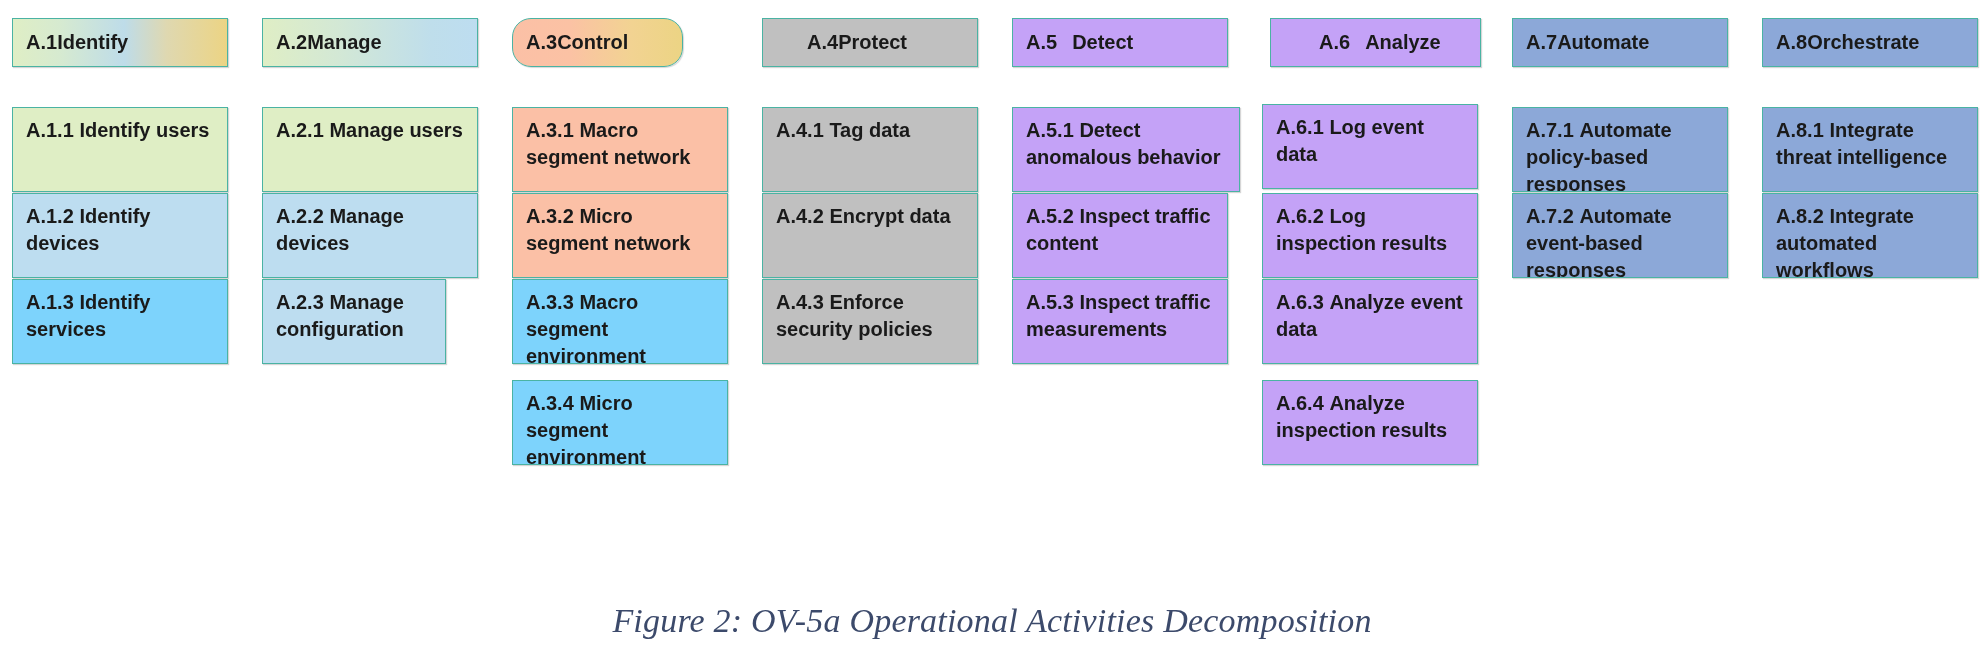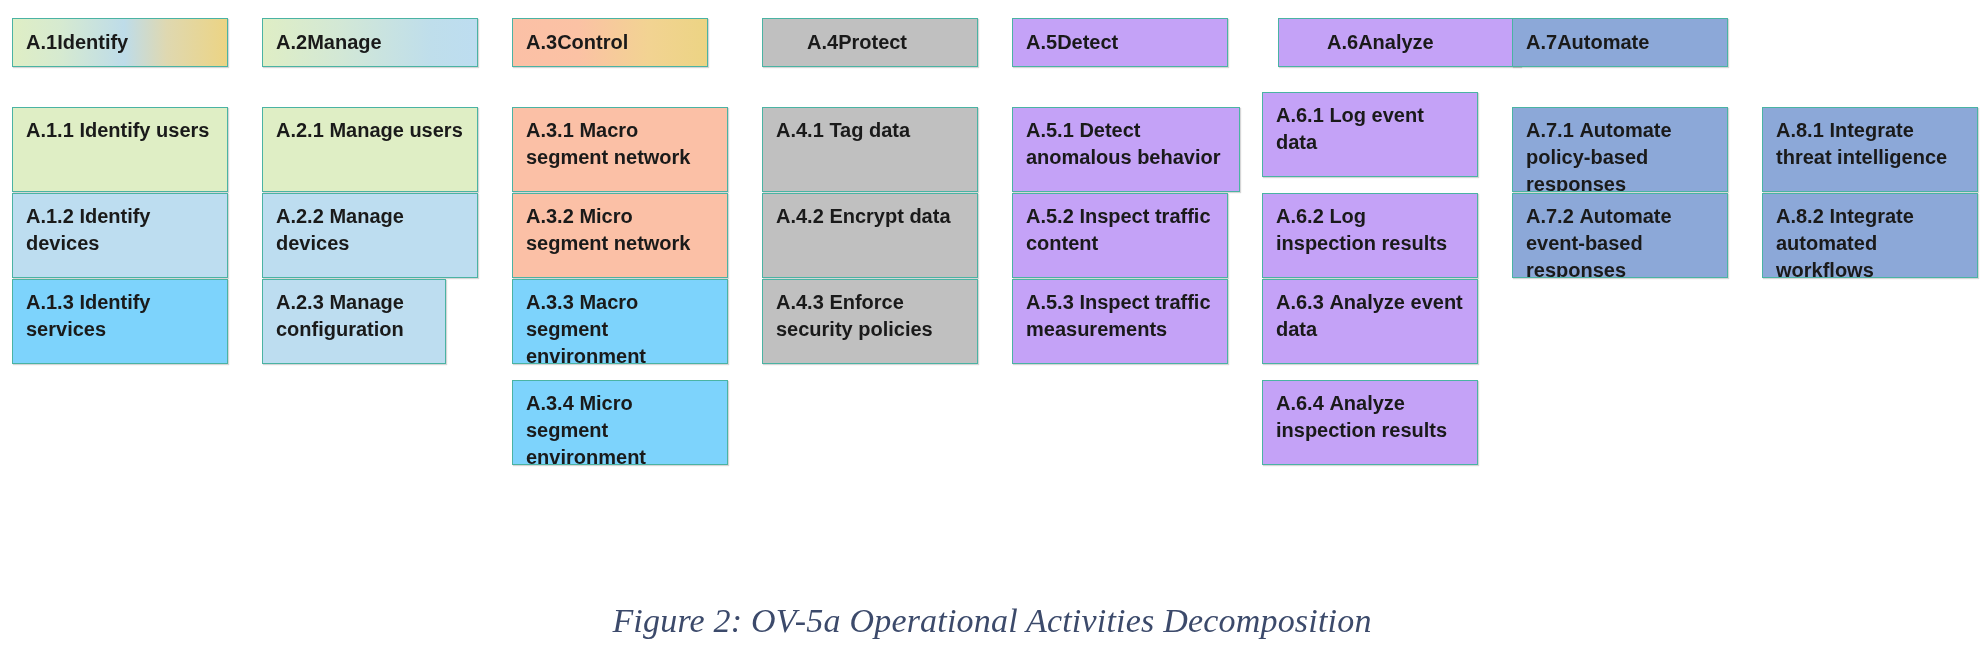--- a/index.html
+++ b/index.html
@@ -72,21 +72,21 @@
   .node.level2 {
     display: block;
   }   
 
   
   .fill-green      { background: #dfeec5; }
   .fill-blue       { background: #bdddf0; }
   .fill-gold       { background: #7dd3fc; }
   .fill-salmon     { background: #fbc0a6; }
   .fill-gray       { background: #c0c0c0; }
-  .fill-purple     { background: #c4a2f7; }
+  .fill-purple     { background: #c4a2f7; gap: 15px; }
   .fill-slate      { background: #8ca8d8; }
   .fill-grad-green-blue-gold {
     background: linear-gradient(to right, #dfeec5 0%, #d6ead0 22%, #bedce9 52%, #dfd8b0 72%, #ecd484 100%);
   }
   .fill-grad-green-blue {
     background: linear-gradient(to right, #dfeec5 0%, #d3e8d5 35%, #bfdeeb 78%, #bdddf0 100%);
   }
   .fill-grad-salmon-gold {
     background: linear-gradient(to right, #fbc0a6 0%, #fbc2a4 34%, #f2d392 70%, #ecd484 100%);
   }
@@ -124,21 +124,21 @@
       <div class="column" style="position: relative; height: 520px;">
         <div class="node level1 fill-grad-green-blue" style="position: absolute; left: 0px; top: 0px; width: 216px;">
           <span class="code">A.2</span> 
           <span class="label">Manage</span>
         </div>
         <div class="node level2 fill-green" style="position: absolute; left: 0px; width: 216px; top: 89px; height: 85px;"><span class="code">A.2.1</span> <span class="label">Manage users</span></div>
         <div class="node level2 fill-blue" style="position: absolute; left: 0px; width: 216px; top: 175px; height: 85px;"><span class="code">A.2.2</span> <span class="label">Manage devices</span></div>
         <div class="node level2 fill-blue" style="position: absolute; left: 0px; width: 184px; top: 261px; height: 85px;"><span class="code">A.2.3</span> <span class="label">Manage configuration</span></div>
       </div>
       <div class="column" style="position: relative; height: 520px;">
-        <div class="node level1 fill-grad-salmon-gold" style="position: absolute; left: 0px; top: 0px; width: 196px;">
+        <div class="node level1 fill-grad-salmon-gold" style="position: absolute; left: 0px; top: 0px; width: 171px; border-radius: 19px;">
           <span class="code">A.3</span> 
           <span class="label">Control</span>
         </div>
         <div class="node level2 fill-salmon" style="position: absolute; left: 0px; width: 216px; top: 89px; height: 85px;"><span class="code">A.3.1</span> <span class="label">Macro segment network</span></div>
         <div class="node level2 fill-salmon" style="position: absolute; left: 0px; width: 216px; top: 175px; height: 85px;"><span class="code">A.3.2</span> <span class="label">Micro segment network</span></div>
         <div class="node level2 fill-gold" style="position: absolute; left: 0px; width: 216px; top: 261px; height: 85px;"><span class="code">A.3.3</span> <span class="label">Macro segment environment</span></div>
         <div class="node level2 fill-gold" style="position: absolute; left: 0px; width: 216px; top: 362px; height: 85px;"><span class="code">A.3.4</span> <span class="label">Micro segment environment</span></div>
       </div>
       <div class="column" style="position: relative; height: 520px;">
         <div class="node level1 fill-gray" style="position: absolute; left: 0px; top: 0px; width: 216px; padding-left: 44px;">
@@ -152,38 +152,42 @@
       <div class="column" style="position: relative; height: 520px;">
         <div class="node level1 fill-purple" style="position: absolute; left: 0px; top: 0px; width: 216px;">
           <span class="code">A.5</span> 
           <span class="label">Detect</span>
         </div>
         <div class="node level2 fill-purple" style="position: absolute; left: 0px; width: 228px; top: 89px; height: 85px;"><span class="code">A.5.1</span> <span class="label">Detect anomalous behavior</span></div>
         <div class="node level2 fill-purple" style="position: absolute; left: 0px; width: 216px; top: 175px; height: 85px;"><span class="code">A.5.2</span> <span class="label">Inspect traffic content</span></div>
         <div class="node level2 fill-purple" style="position: absolute; left: 0px; width: 216px; top: 261px; height: 85px;"><span class="code">A.5.3</span> <span class="label">Inspect traffic measurements</span></div>
       </div>
       <div class="column" style="position: relative; height: 520px;">
-        <div class="node level1 fill-purple" style="position: absolute; left: 16px; top: 0px; width: 243px; padding-left: 48px;">
+        <div class="node level1 fill-purple" style="position: absolute; left: 8px; top: 0px; width: 211px; padding-left: 48px;">
           <span class="code">A.6</span> 
           <span class="label">Analyze</span>
         </div>
-        <div class="node level2 fill-purple" style="position: absolute; left: 0px; width: 216px; top: 74px; height: 85px;"><span class="code">A.6.1</span> <span class="label">Log event data</span></div>
+        <div class="node level2 fill-purple" style="position: absolute; left: 0px; width: 216px; top: 86px; height: 85px;"><span class="code">A.6.1</span> <span class="label">Log event data</span></div>
         <div class="node level2 fill-purple" style="position: absolute; left: 0px; width: 216px; top: 175px; height: 85px;"><span class="code">A.6.2</span> <span class="label">Log inspection results</span></div>
         <div class="node level2 fill-purple" style="position: absolute; left: 0px; width: 216px; top: 261px; height: 85px;"><span class="code">A.6.3</span> <span class="label">Analyze event data</span></div>
         <div class="node level2 fill-purple" style="position: absolute; left: 0px; width: 216px; top: 362px; height: 85px;"><span class="code">A.6.4</span> <span class="label">Analyze inspection results</span></div>
       </div>
       <div class="column" style="position: relative; height: 520px;">
         <div class="node level1 fill-slate" style="position: absolute; left: 0px; top: 0px; width: 216px;">
           <span class="code">A.7</span> 
           <span class="label">Automate</span>
         </div>
         <div class="node level2 fill-slate" style="position: absolute; left: 0px; width: 216px; top: 89px; height: 85px;"><span class="code">A.7.1</span> <span class="label">Automate policy-based responses</span></div>
         <div class="node level2 fill-slate" style="position: absolute; left: 0px; width: 216px; top: 175px; height: 85px;"><span class="code">A.7.2</span> <span class="label">Automate event-based responses</span></div>
       </div>
       <div class="column" style="position: relative; height: 520px;">
+        <div class="node level1 fill-slate" style="position: absolute; left: 0px; top: 0px; width: 216px;">
+          <span class="code">A.8</span> 
+          <span class="label">Orchestrate</span>
+        </div>
         <div class="node level2 fill-slate" style="position: absolute; left: 0px; width: 216px; top: 89px; height: 85px;"><span class="code">A.8.1</span> <span class="label">Integrate threat intelligence</span></div>
         <div class="node level2 fill-slate" style="position: absolute; left: 0px; width: 216px; top: 175px; height: 85px;"><span class="code">A.8.2</span> <span class="label">Integrate automated workflows</span></div>
       </div>
     </div>
 
   <div id="figure-caption">Figure 2: OV-5a Operational Activities Decomposition</div>
 
 </div>
 
 </body></html>

